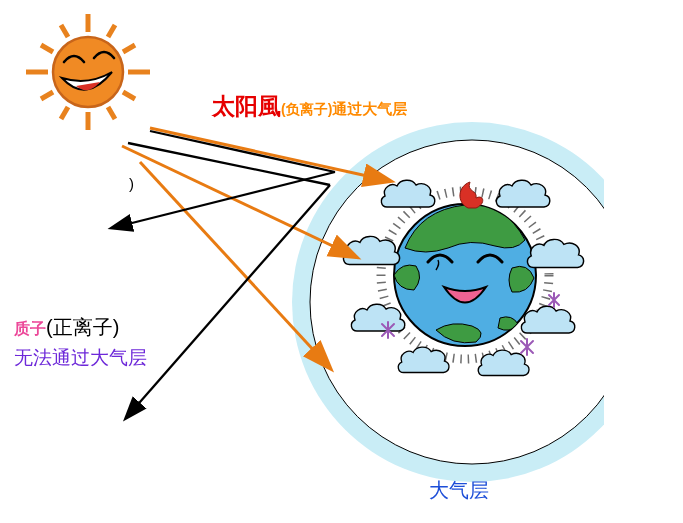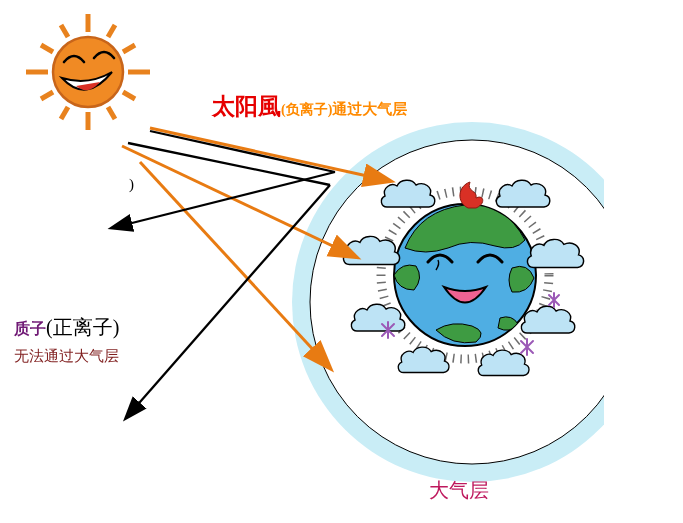--- a/index.html
+++ b/index.html
@@ -1,28 +1,28 @@
 <!DOCTYPE html>
 <html><head>
 <meta charset="utf-8">
 <style>
   html,body{margin:0;padding:0;background:#fff;}
   .stage{
     position:relative;width:604px;height:523px;background:#ffffff;overflow:hidden;
-    font-family:Liberation Serif, serif;
+    font-family:Liberation Sans, sans-serif;
   }
   .stage svg{position:absolute;left:0;top:0;}
   .overlay-label{position:absolute;white-space:nowrap;line-height:1.1;}
   .term-big{font-size:23px;font-weight:bold;color:#e60000;}
   .sub-orange{font-size:14px;color:#ff8a00;font-weight:bold;}
   .suffix-orange{font-size:15px;color:#ff8a00;font-weight:bold;}
-  .proton-term{font-size:16px;font-weight:bold;color:#701a75;}
+  .proton-term{font-size:16px;font-weight:bold;color:#ec4899;}
   .proton-sub{font-size:20px;color:#000;}
-  .plain-black{font-size:15px;color:#7f1d1d;}
-  .atmo-label{font-size:20px;color:#be185d;}
+  .plain-black{font-size:19px;color:#6d28d9;}
+  .atmo-label{font-size:20px;color:#1d4ed8;}
   .stray{font-size:15px;color:#000;}
 </style>
 </head>
 <body>
 
 <div class="stage">
 
   <svg width="683" height="523" viewBox="0 0 683 523">
     <defs>
       <marker id="headOrange" markerWidth="12" markerHeight="10" refX="9" refY="4" orient="auto">

